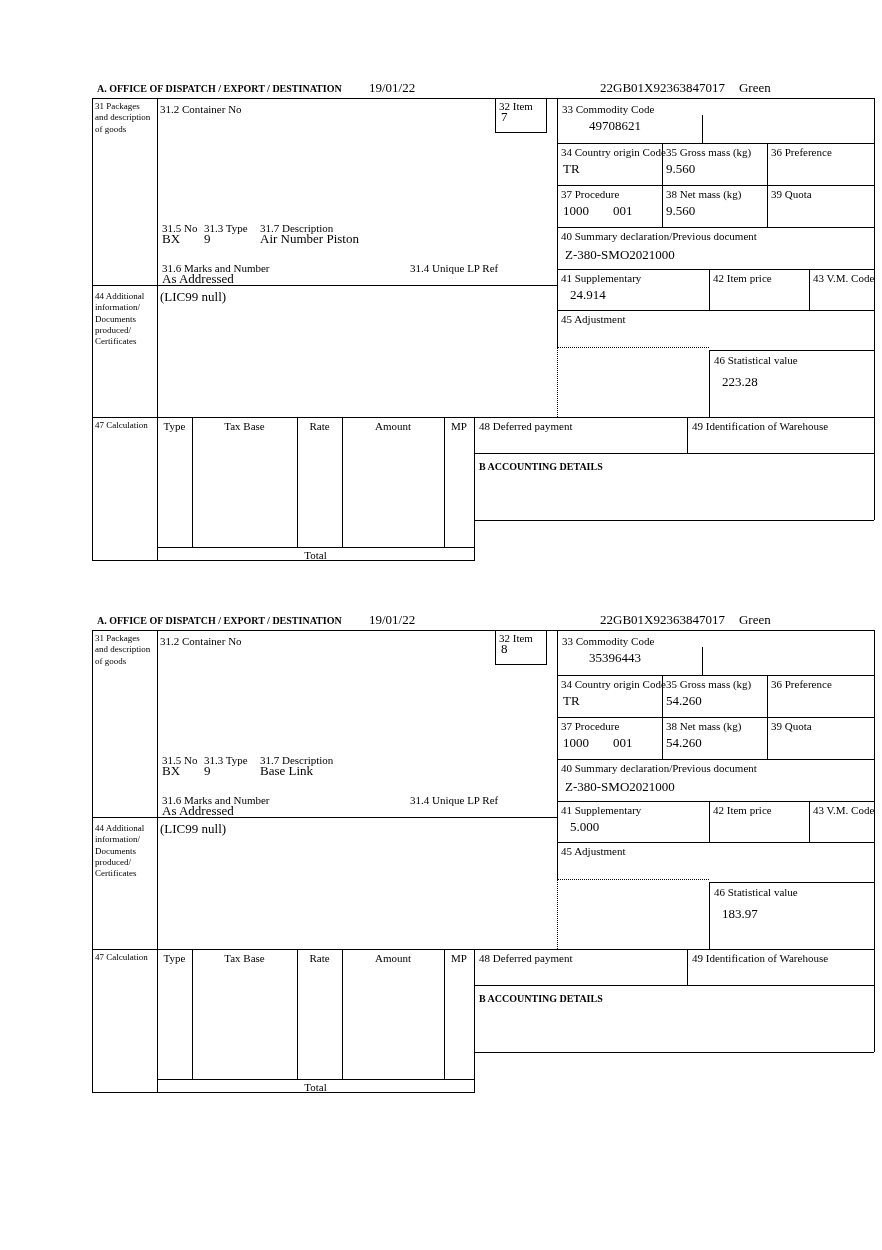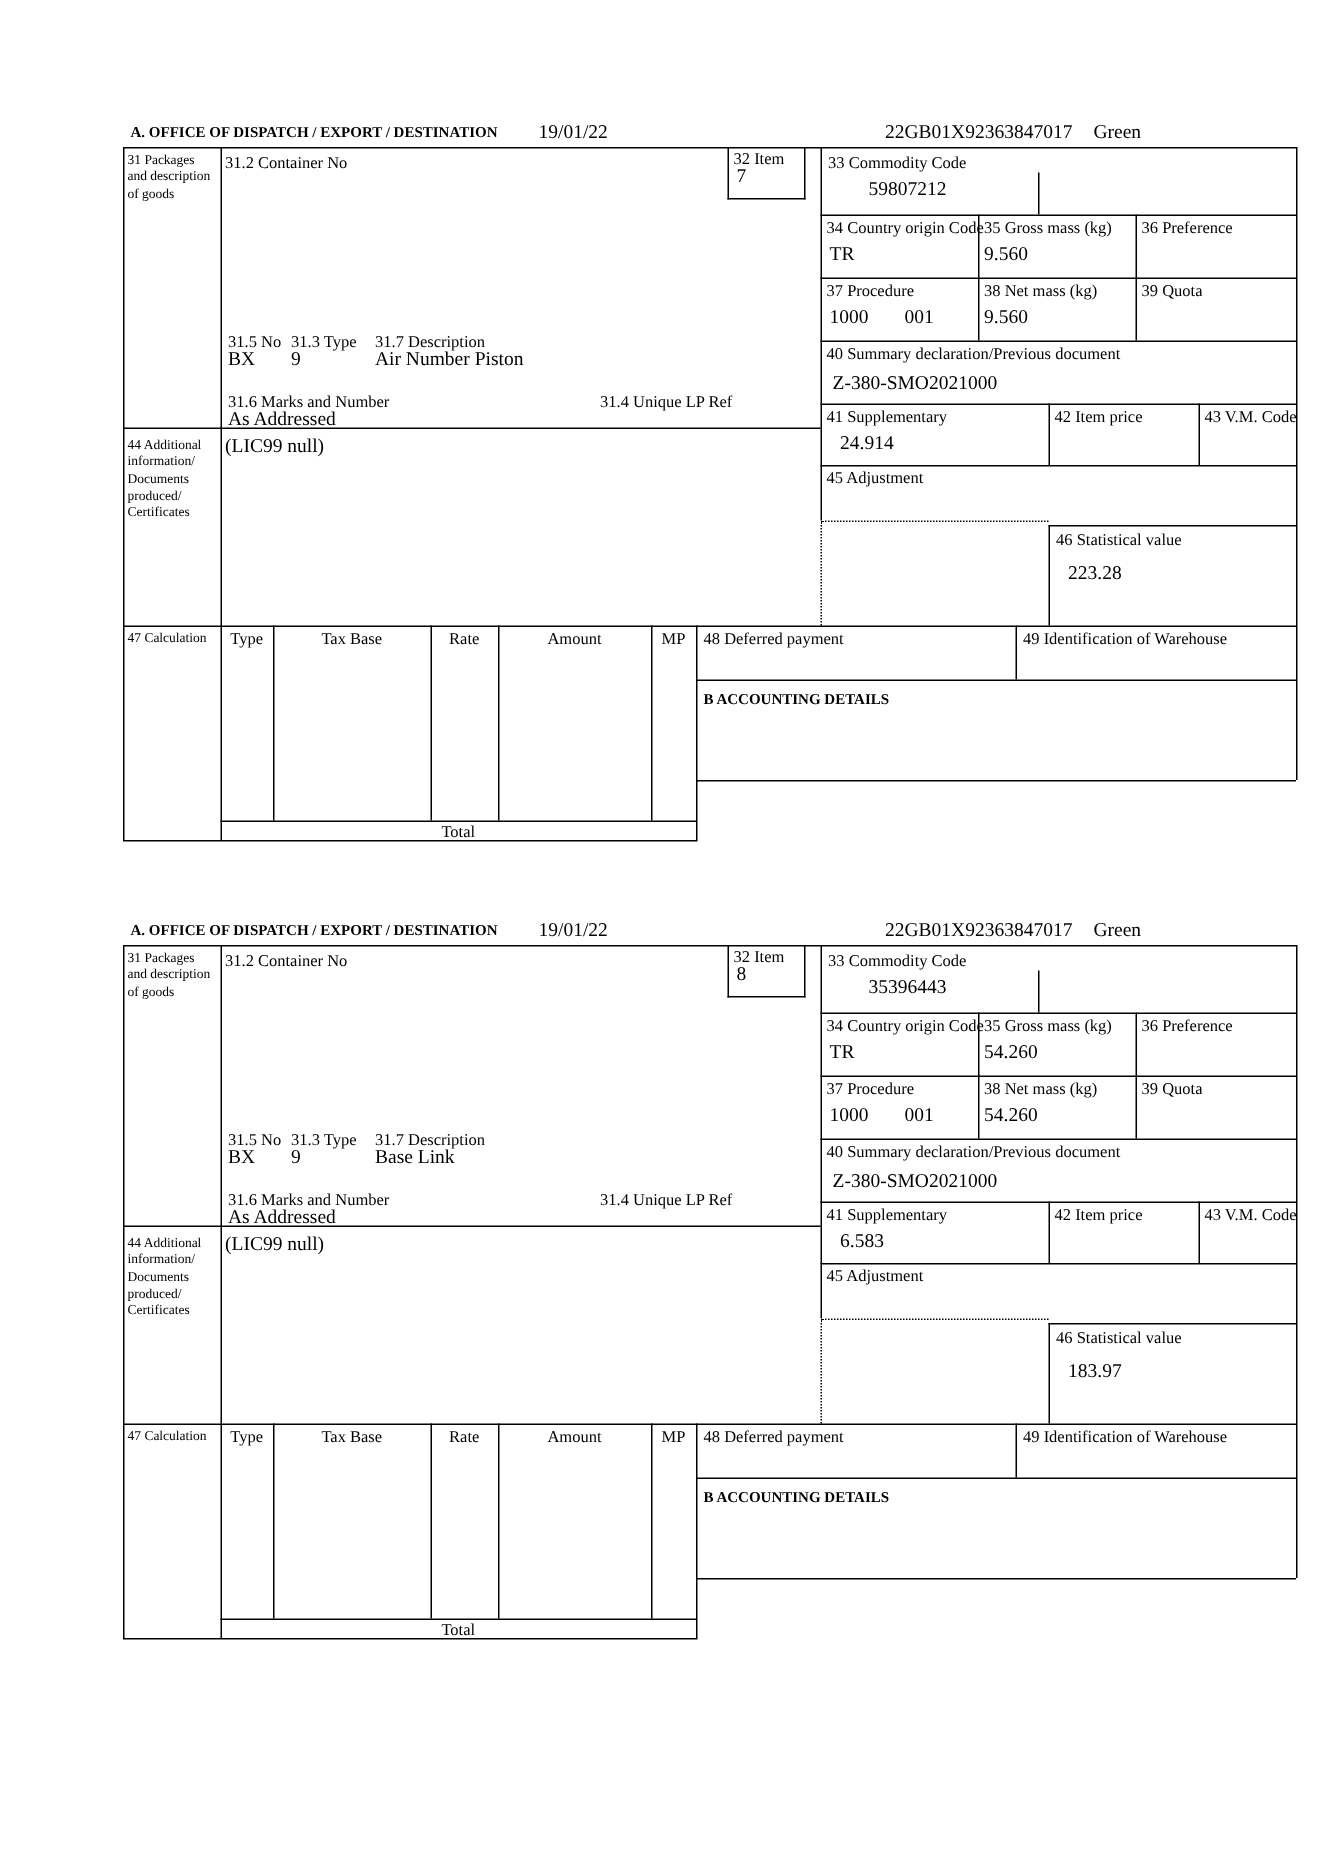--- a/index.html
+++ b/index.html
@@ -4,21 +4,21 @@
 <style>
   * { margin: 0; padding: 0; box-sizing: border-box; }
   html, body { background: #ffffff; }
   body {
     width: 882px; height: 1250px;
     position: relative;
     font-family: "Liberation Serif", serif;
     color: #000;
     overflow: hidden;
   }
-  .section { position: absolute; left: 2px; width: 699px; height: 500px; }
+  .section { position: absolute; left: 12px; width: 699px; height: 500px; }
   .box { position: absolute; left: 80px; top: 18px; width: 782px; height: 462px; }
   .abs  { position: absolute; }
   .hline { position: absolute; height: 1px; background: #000; }
   .vline { position: absolute; width: 1px; background: #000; }
   .hdot { position: absolute; height: 0; border-top: 1px dotted #000; }
   .vdot { position: absolute; width: 0; border-left: 1px dotted #000; }
   .lbl { position: absolute; font-size: 11px; line-height: 1.18; white-space: nowrap; }
   .lblwrap { position: absolute; font-size: 9px; line-height: 1.25; white-space: normal; }
   .val { position: absolute; font-size: 13px; line-height: 1.1; white-space: nowrap; }
   .hdr-title { position: absolute; font-size: 10px; font-weight: bold; white-space: nowrap; }
@@ -87,21 +87,21 @@
       <div class="val" style="left:70px; top:134px;">BX</div>
       <div class="val" style="left:112px; top:134px;">9</div>
       <div class="val" style="left:168px; top:134px;">Air Number Piston</div>
 
       <div class="lbl" style="left:70px; top:164px;">31.6 Marks and Number</div>
       <div class="lbl" style="left:318px; top:164px;">31.4 Unique LP Ref</div>
       <div class="val" style="left:70px; top:174px;">As Addressed</div>
       <div class="val" style="left:68px; top:192px;">(LIC99 null)</div>
 
       <div class="lbl" style="left:470px; top:5px;">33 Commodity Code</div>
-      <div class="val" style="left:497px; top:21px;">59807212</div>
+      <div class="val" style="left:497px; top:21px;">49708621</div>
 
       <div class="lbl" style="left:469px; top:48px;">34 Country origin Code</div>
       <div class="lbl" style="left:574px; top:48px;">35 Gross mass (kg)</div>
       <div class="lbl" style="left:679px; top:48px;">36 Preference</div>
       <div class="val" style="left:471px; top:64px;">TR</div>
       <div class="val" style="left:574px; top:64px;">9.560</div>
 
       <div class="lbl" style="left:469px; top:90px;">37 Procedure</div>
       <div class="lbl" style="left:574px; top:90px;">38 Net mass (kg)</div>
       <div class="lbl" style="left:679px; top:90px;">39 Quota</div>
@@ -218,21 +218,21 @@
         <span>1000</span><span style="margin-left:24px;">001</span>
       </div>
       <div class="val" style="left:574px; top:106px;">54.260</div>
 
       <div class="lbl" style="left:469px; top:132px;">40 Summary declaration/Previous document</div>
       <div class="val" style="left:473px; top:150px;">Z-380-SMO2021000</div>
 
       <div class="lbl" style="left:469px; top:174px;">41 Supplementary</div>
       <div class="lbl" style="left:621px; top:174px;">42 Item price</div>
       <div class="lbl" style="left:721px; top:174px;">43 V.M. Code</div>
-      <div class="val" style="left:478px; top:190px;">6.583</div>
+      <div class="val" style="left:478px; top:190px;">5.000</div>
 
       <div class="lbl" style="left:469px; top:215px;">45 Adjustment</div>
 
       <div class="lbl" style="left:622px; top:256px;">46 Statistical value</div>
       <div class="val" style="left:630px; top:277px;">183.97</div>
 
       <div class="lbl center" style="left:65px; top:322px; width:35px;">Type</div>
       <div class="lbl center" style="left:100px; top:322px; width:105px;">Tax Base</div>
       <div class="lbl center" style="left:205px; top:322px; width:45px;">Rate</div>
       <div class="lbl center" style="left:250px; top:322px; width:102px;">Amount</div>

